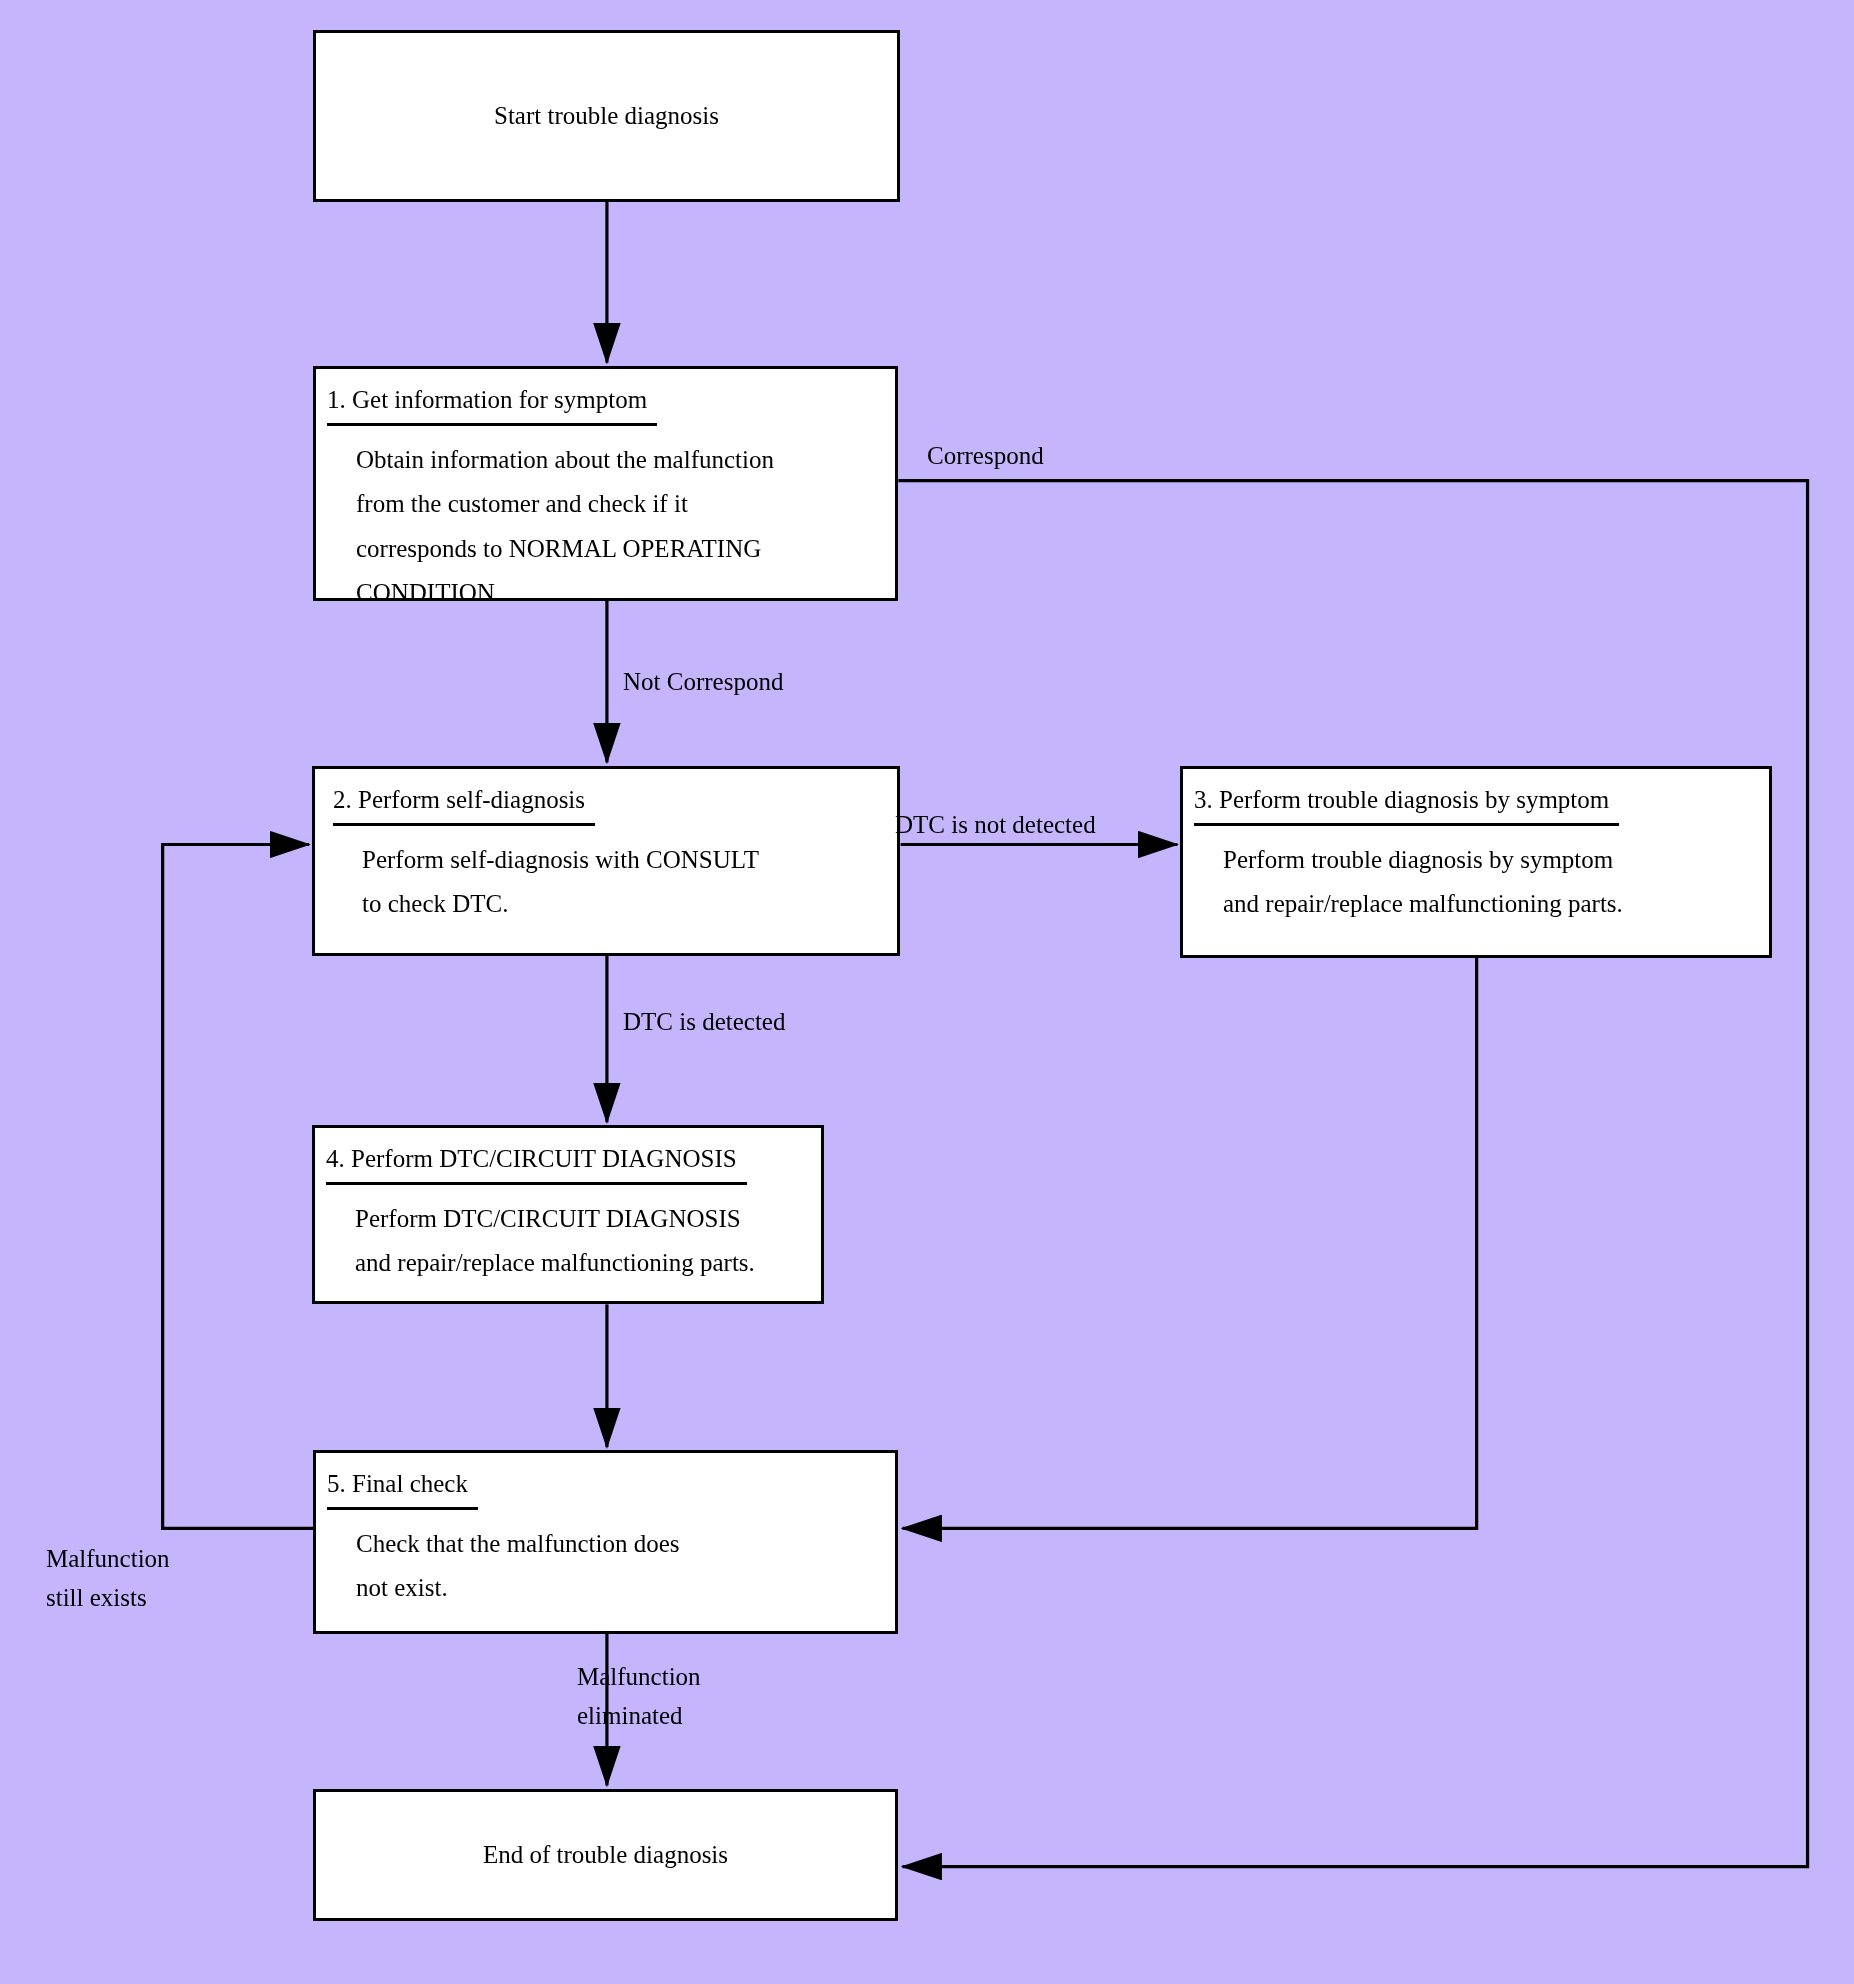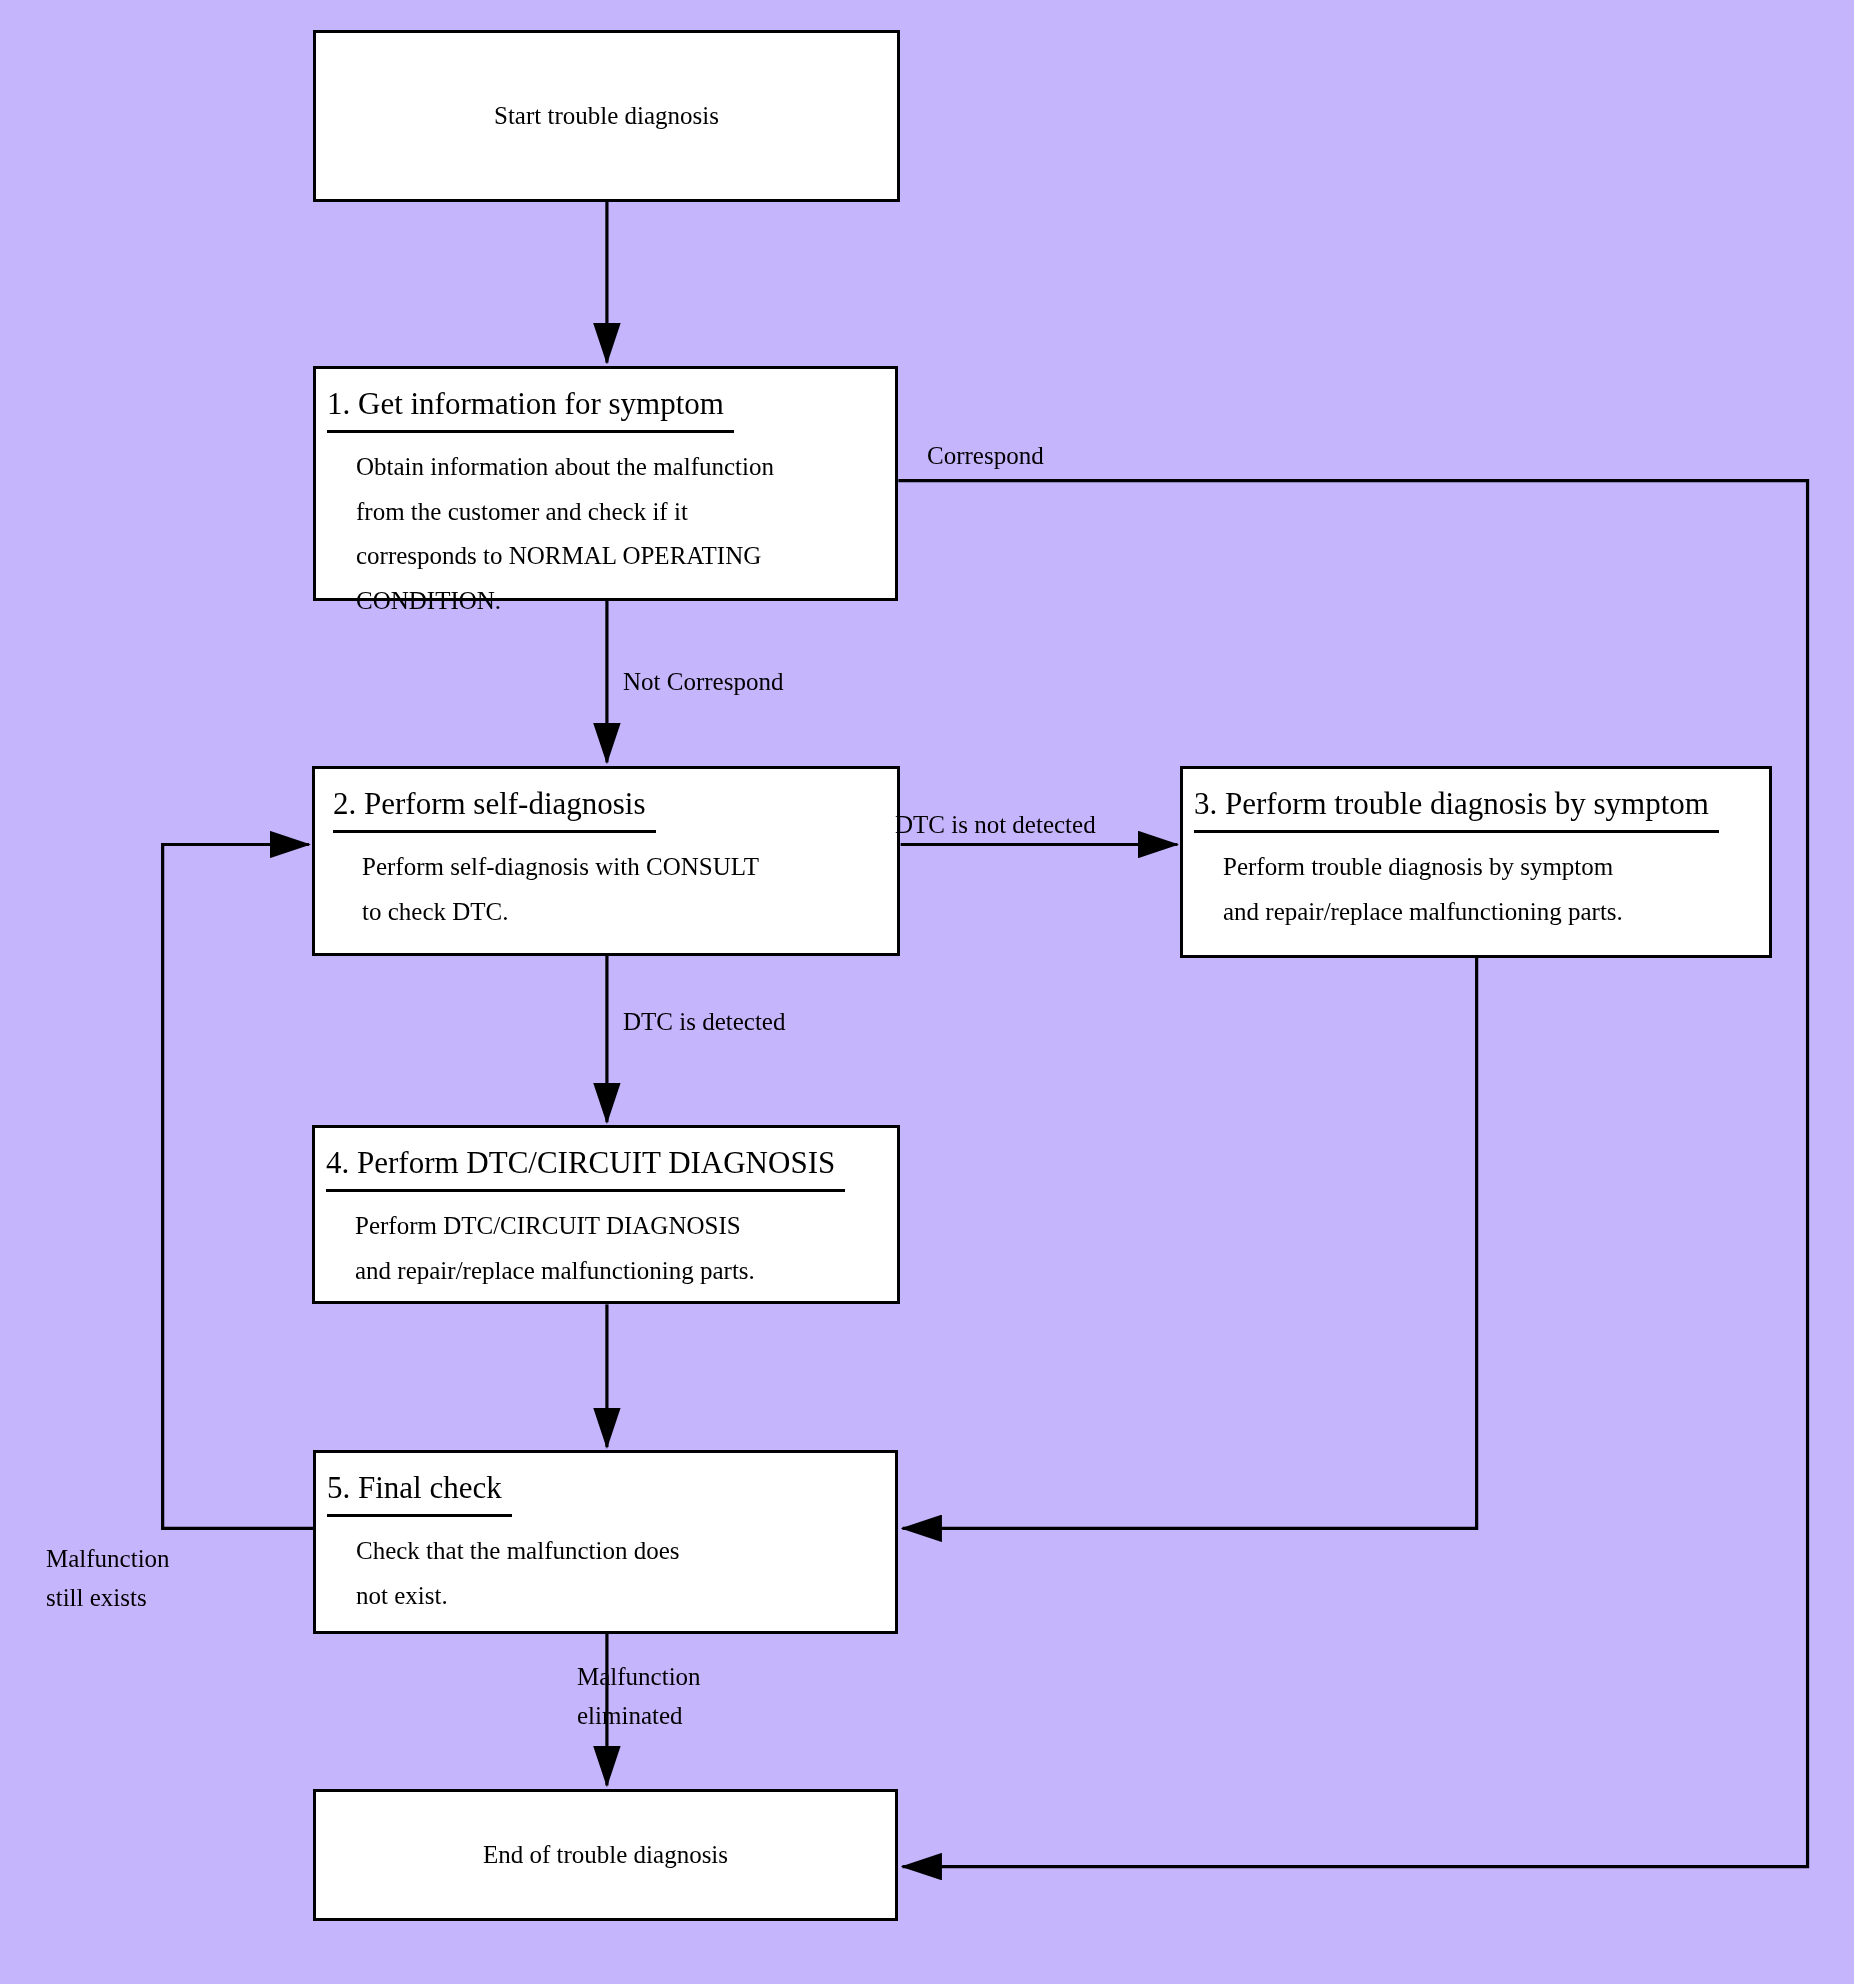--- a/index.html
+++ b/index.html
@@ -19,21 +19,21 @@
     box-sizing:border-box;
   }
   .terminal{
     display:flex;
     align-items:center;
     justify-content:center;
     font-size:25px;
   }
   .step .heading{
     margin:15.6px 0 0 11px;
-    font-size:31px;
+    font-size:25px;
     line-height:1.2;
   }
   .heading-text{
     display:inline-block;
     border-bottom:3.2px solid #000000;
     padding:0 10px 8.3px 0;
   }
   .step .body{
     margin:12px 9.2px 0 40px;
     font-size:25px;
@@ -102,21 +102,21 @@
   </div>
 
   <div class="node step" style="left:1180px; top:766px; width:592px; height:192px;">
     <div class="heading">
       <span class="heading-text">3. Perform trouble diagnosis by symptom</span>
     </div>
     <div class="body">Perform trouble diagnosis by symptom
 and repair/replace malfunctioning parts.</div>
   </div>
 
-  <div class="node step" style="left:312px; top:1125px; width:588px; height:179px;">
+  <div class="node step" style="left:312px; top:1125px; width:512px; height:179px;">
     <div class="heading">
       <span class="heading-text">4. Perform DTC/CIRCUIT DIAGNOSIS</span>
     </div>
     <div class="body">Perform DTC/CIRCUIT DIAGNOSIS
 and repair/replace malfunctioning parts.</div>
   </div>
 
   <div class="node step" style="left:313px; top:1450px; width:585px; height:184px;">
     <div class="heading">
       <span class="heading-text">5. Final check</span>

